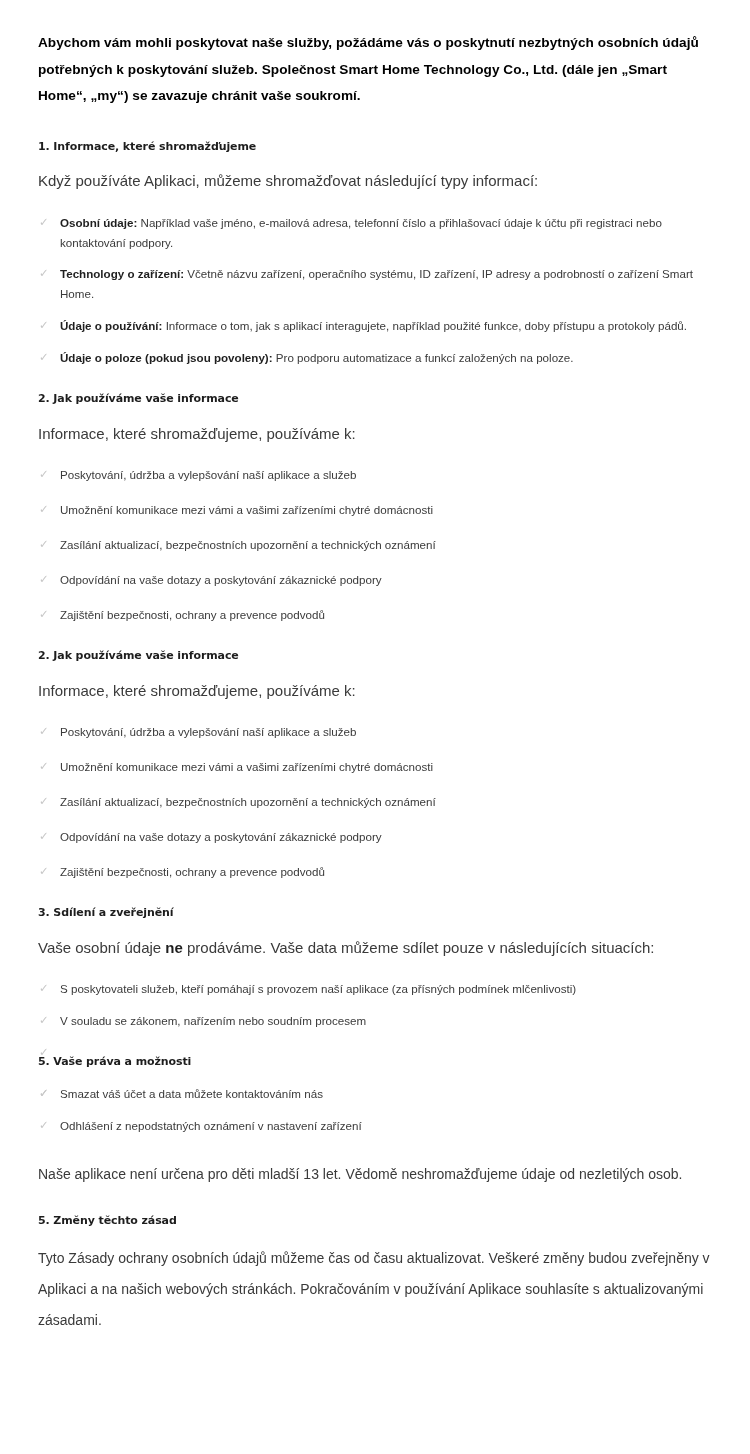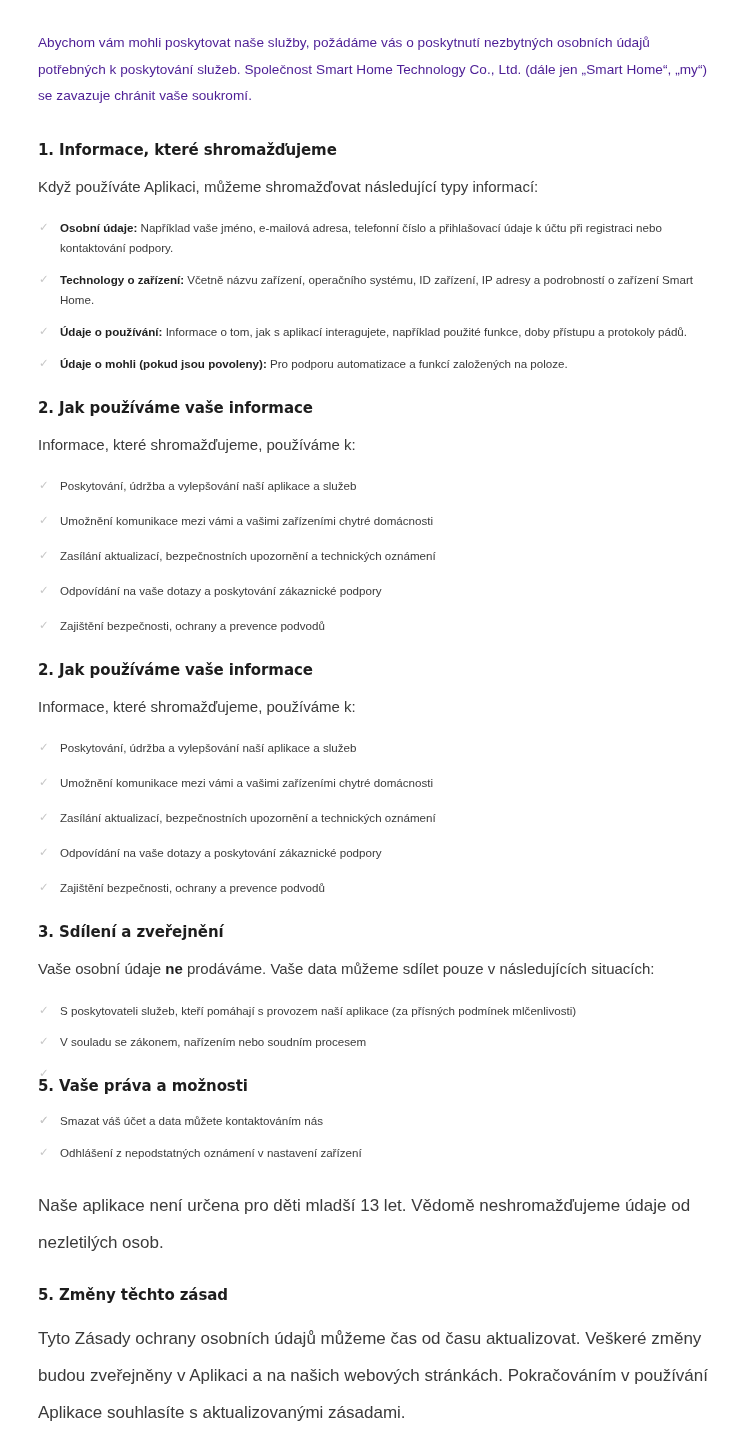--- a/index.html
+++ b/index.html
@@ -29,46 +29,47 @@
     font-weight: 700;
     letter-spacing: -0.15px;
     color: #1d1d1d;
     margin: 10px 0 28px 0;
     line-height: 1.2;
   }
 
   p.intro {
     font-size: 13.6px;
     line-height: 1.95;
-    color: #4c1d95;
+    color: #000000;
     margin: 0 0 30px 0;
     max-width: 678px;
     letter-spacing: 0.05px;
+    font-weight: bold;
   }
 
   h2.section-title {
     font-family: "DejaVu Sans", sans-serif;
-    font-size: 15px;
+    font-size: 11px;
     font-weight: 700;
     color: #1d1d1d;
     margin: 0 0 14px 0;
     letter-spacing: -0.1px;
     line-height: 1.35;
   }
 
   p.section-intro {
     font-size: 15px;
     line-height: 1.75;
     color: #3a3a3a;
     margin: 0 0 18px 0;
     max-width: 690px;
   }
 
   p.section-body {
-    font-size: 17px;
+    font-size: 14px;
     line-height: 2.2;
     color: #3a3a3a;
     margin: 0 0 6px 0;
     max-width: 690px;
   }
 
   .section { margin-bottom: 24px; }
 
   ul.check-list {
     list-style: none;
@@ -109,21 +110,21 @@
   <p class="intro">Abychom vám mohli poskytovat naše služby, požádáme vás o poskytnutí nezbytných osobních údajů potřebných k poskytování služeb. Společnost Smart Home Technology Co., Ltd. (dále jen „Smart Home“, „my“) se zavazuje chránit vaše soukromí.</p>
 
   <div id="sections-container">
       <div class="section">
         <h2 class="section-title">1. Informace, které shromažďujeme</h2>
         <p class="section-intro">Když používáte Aplikaci, můžeme shromažďovat následující typy informací:</p>
         <ul class="check-list">
           <li><span class="tick">✓</span><b>Osobní údaje:</b><span> Například vaše jméno, e-mailová adresa, telefonní číslo a přihlašovací údaje k účtu při registraci nebo kontaktování podpory.</span></li>
           <li><span class="tick">✓</span><b>Technology o zařízení:</b><span> Včetně názvu zařízení, operačního systému, ID zařízení, IP adresy a podrobností o zařízení Smart Home.</span></li>
           <li><span class="tick">✓</span><b>Údaje o používání:</b><span> Informace o tom, jak s aplikací interagujete, například použité funkce, doby přístupu a protokoly pádů.</span></li>
-          <li><span class="tick">✓</span><b>Údaje o mohli (pokud jsou povoleny):</b><span> Pro podporu automatizace a funkcí založených na poloze.</span></li>
+          <li><span class="tick">✓</span><b>Údaje o poloze (pokud jsou povoleny):</b><span> Pro podporu automatizace a funkcí založených na poloze.</span></li>
         </ul>
       </div>
       <div class="section">
         <h2 class="section-title">2. Jak používáme vaše informace</h2>
         <p class="section-intro">Informace, které shromažďujeme, používáme k:</p>
         <ul class="check-list roomy">
           <li><span class="tick">✓</span><span>Poskytování, údržba a vylepšování naší aplikace a služeb</span></li>
           <li><span class="tick">✓</span><span>Umožnění komunikace mezi vámi a vašimi zařízeními chytré domácnosti</span></li>
           <li><span class="tick">✓</span><span>Zasílání aktualizací, bezpečnostních upozornění a technických oznámení</span></li>
           <li><span class="tick">✓</span><span>Odpovídání na vaše dotazy a poskytování zákaznické podpory</span></li>

